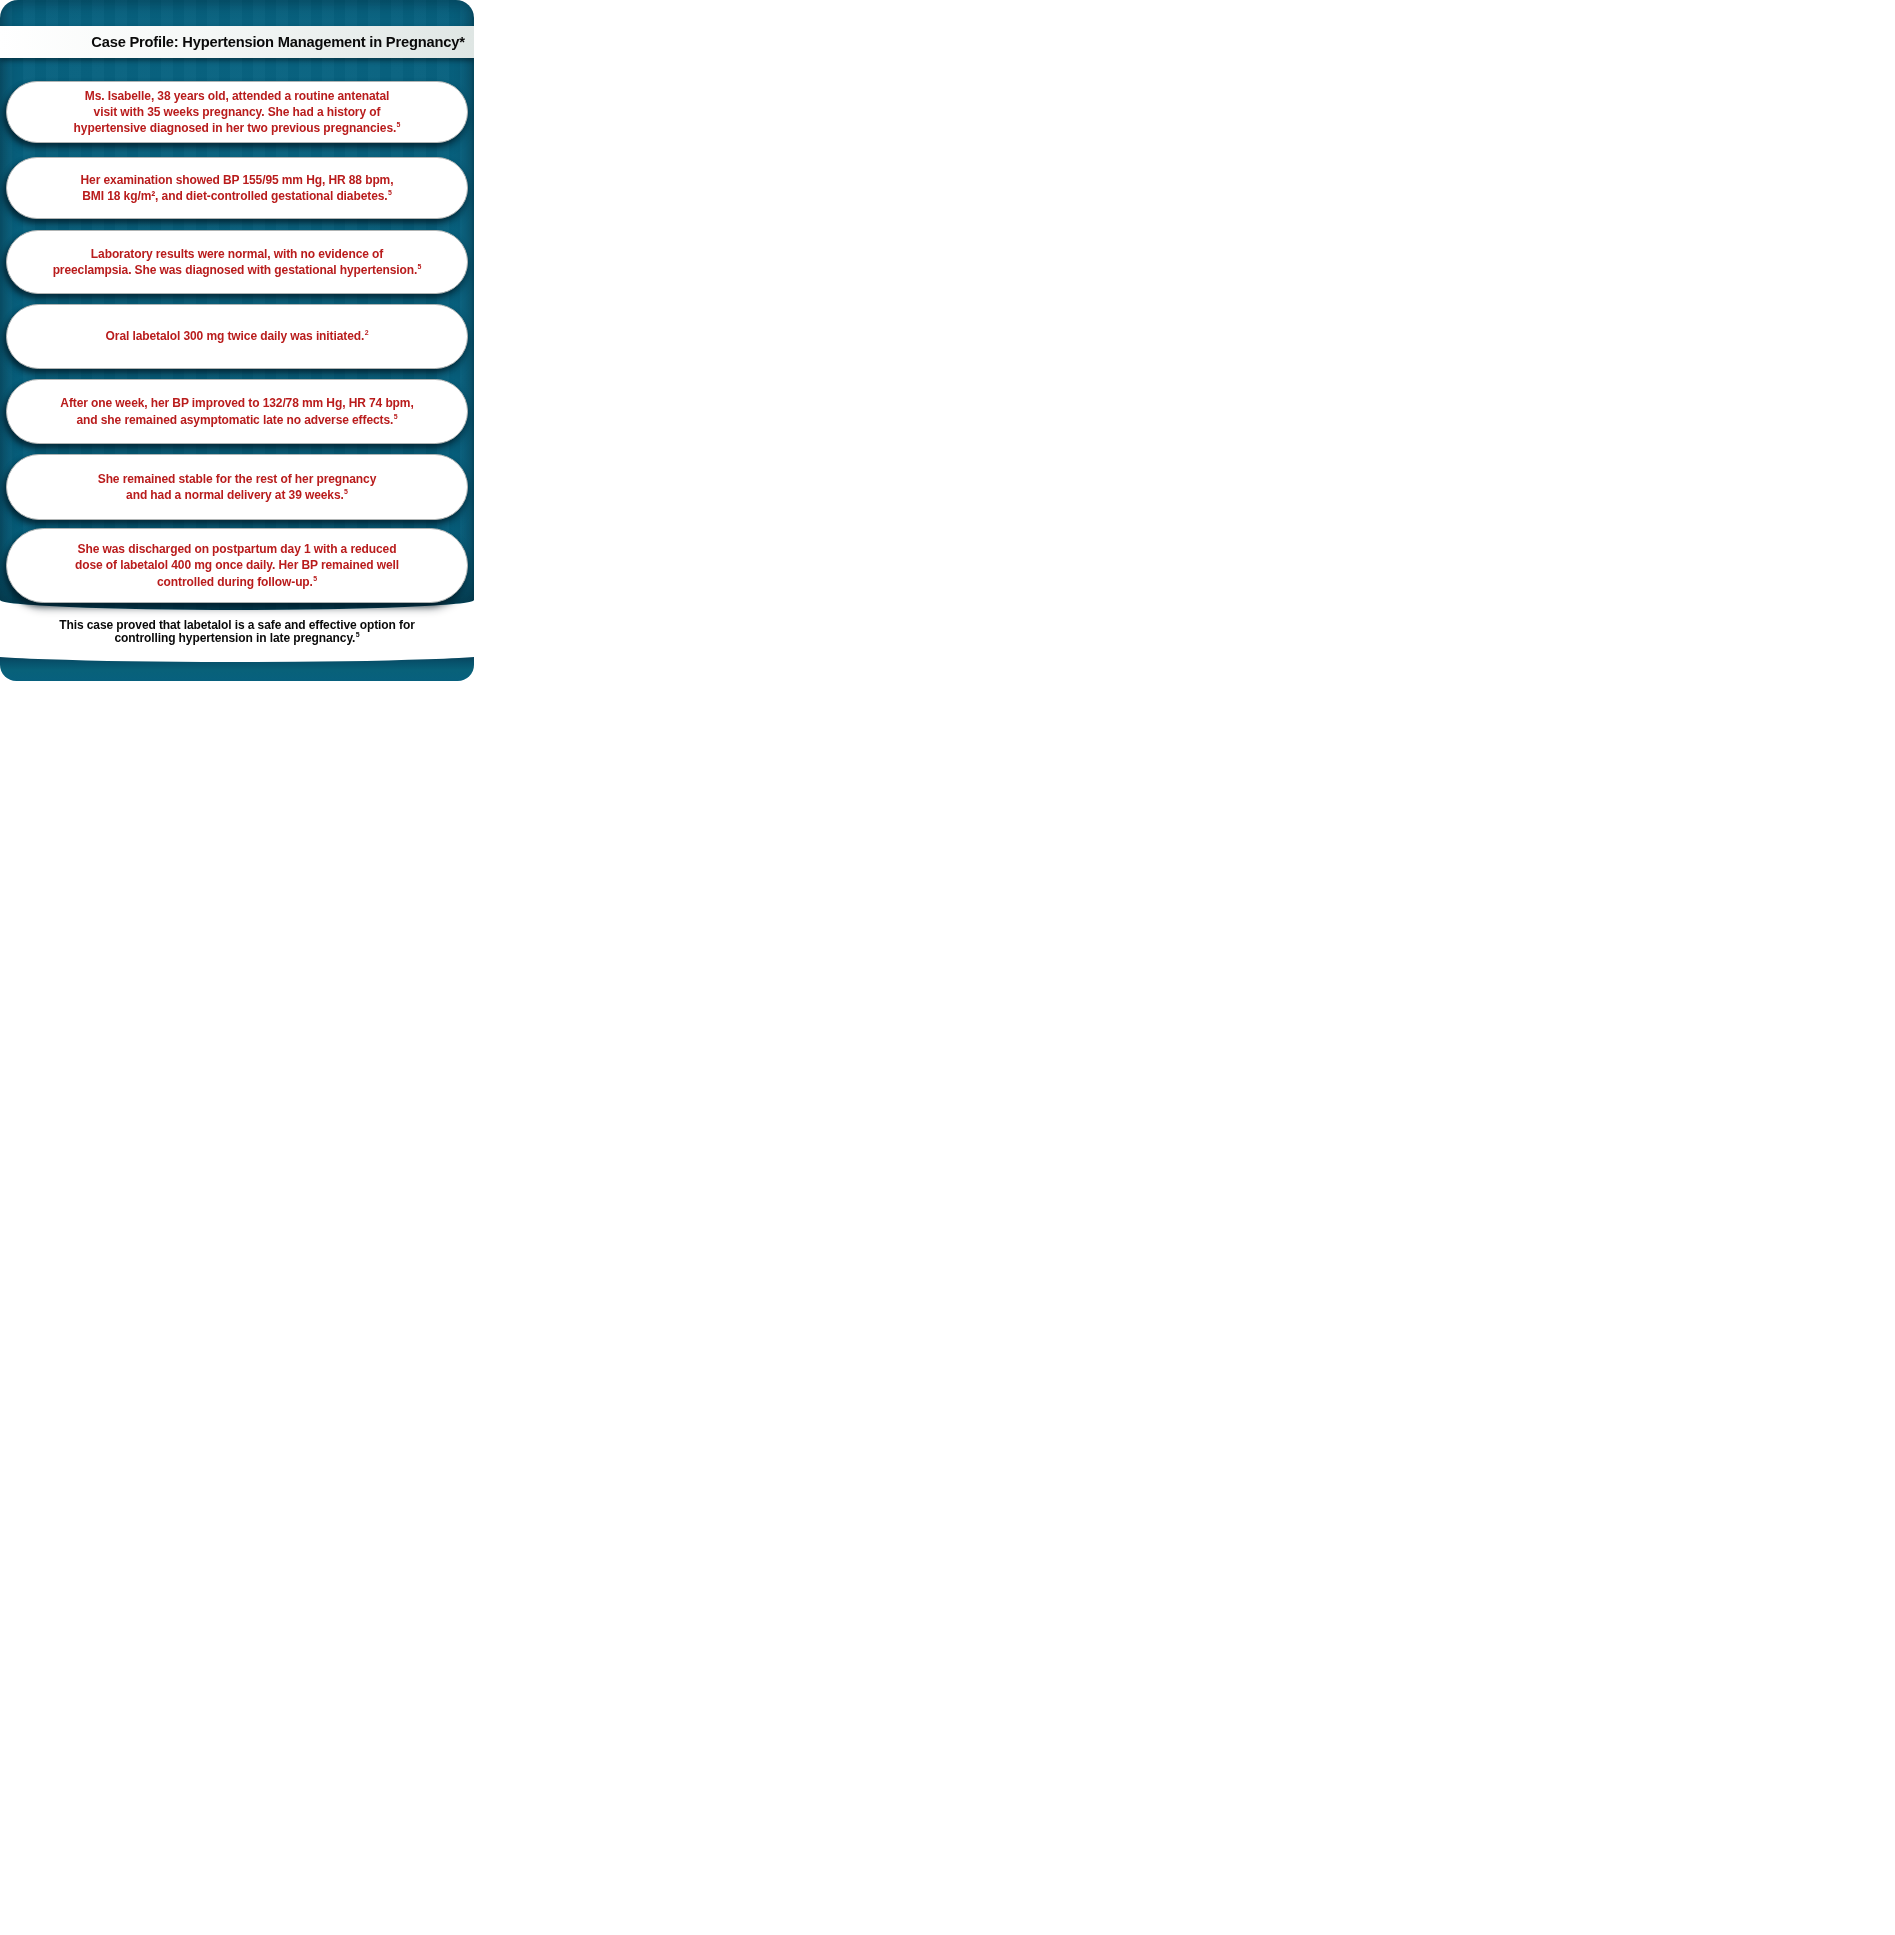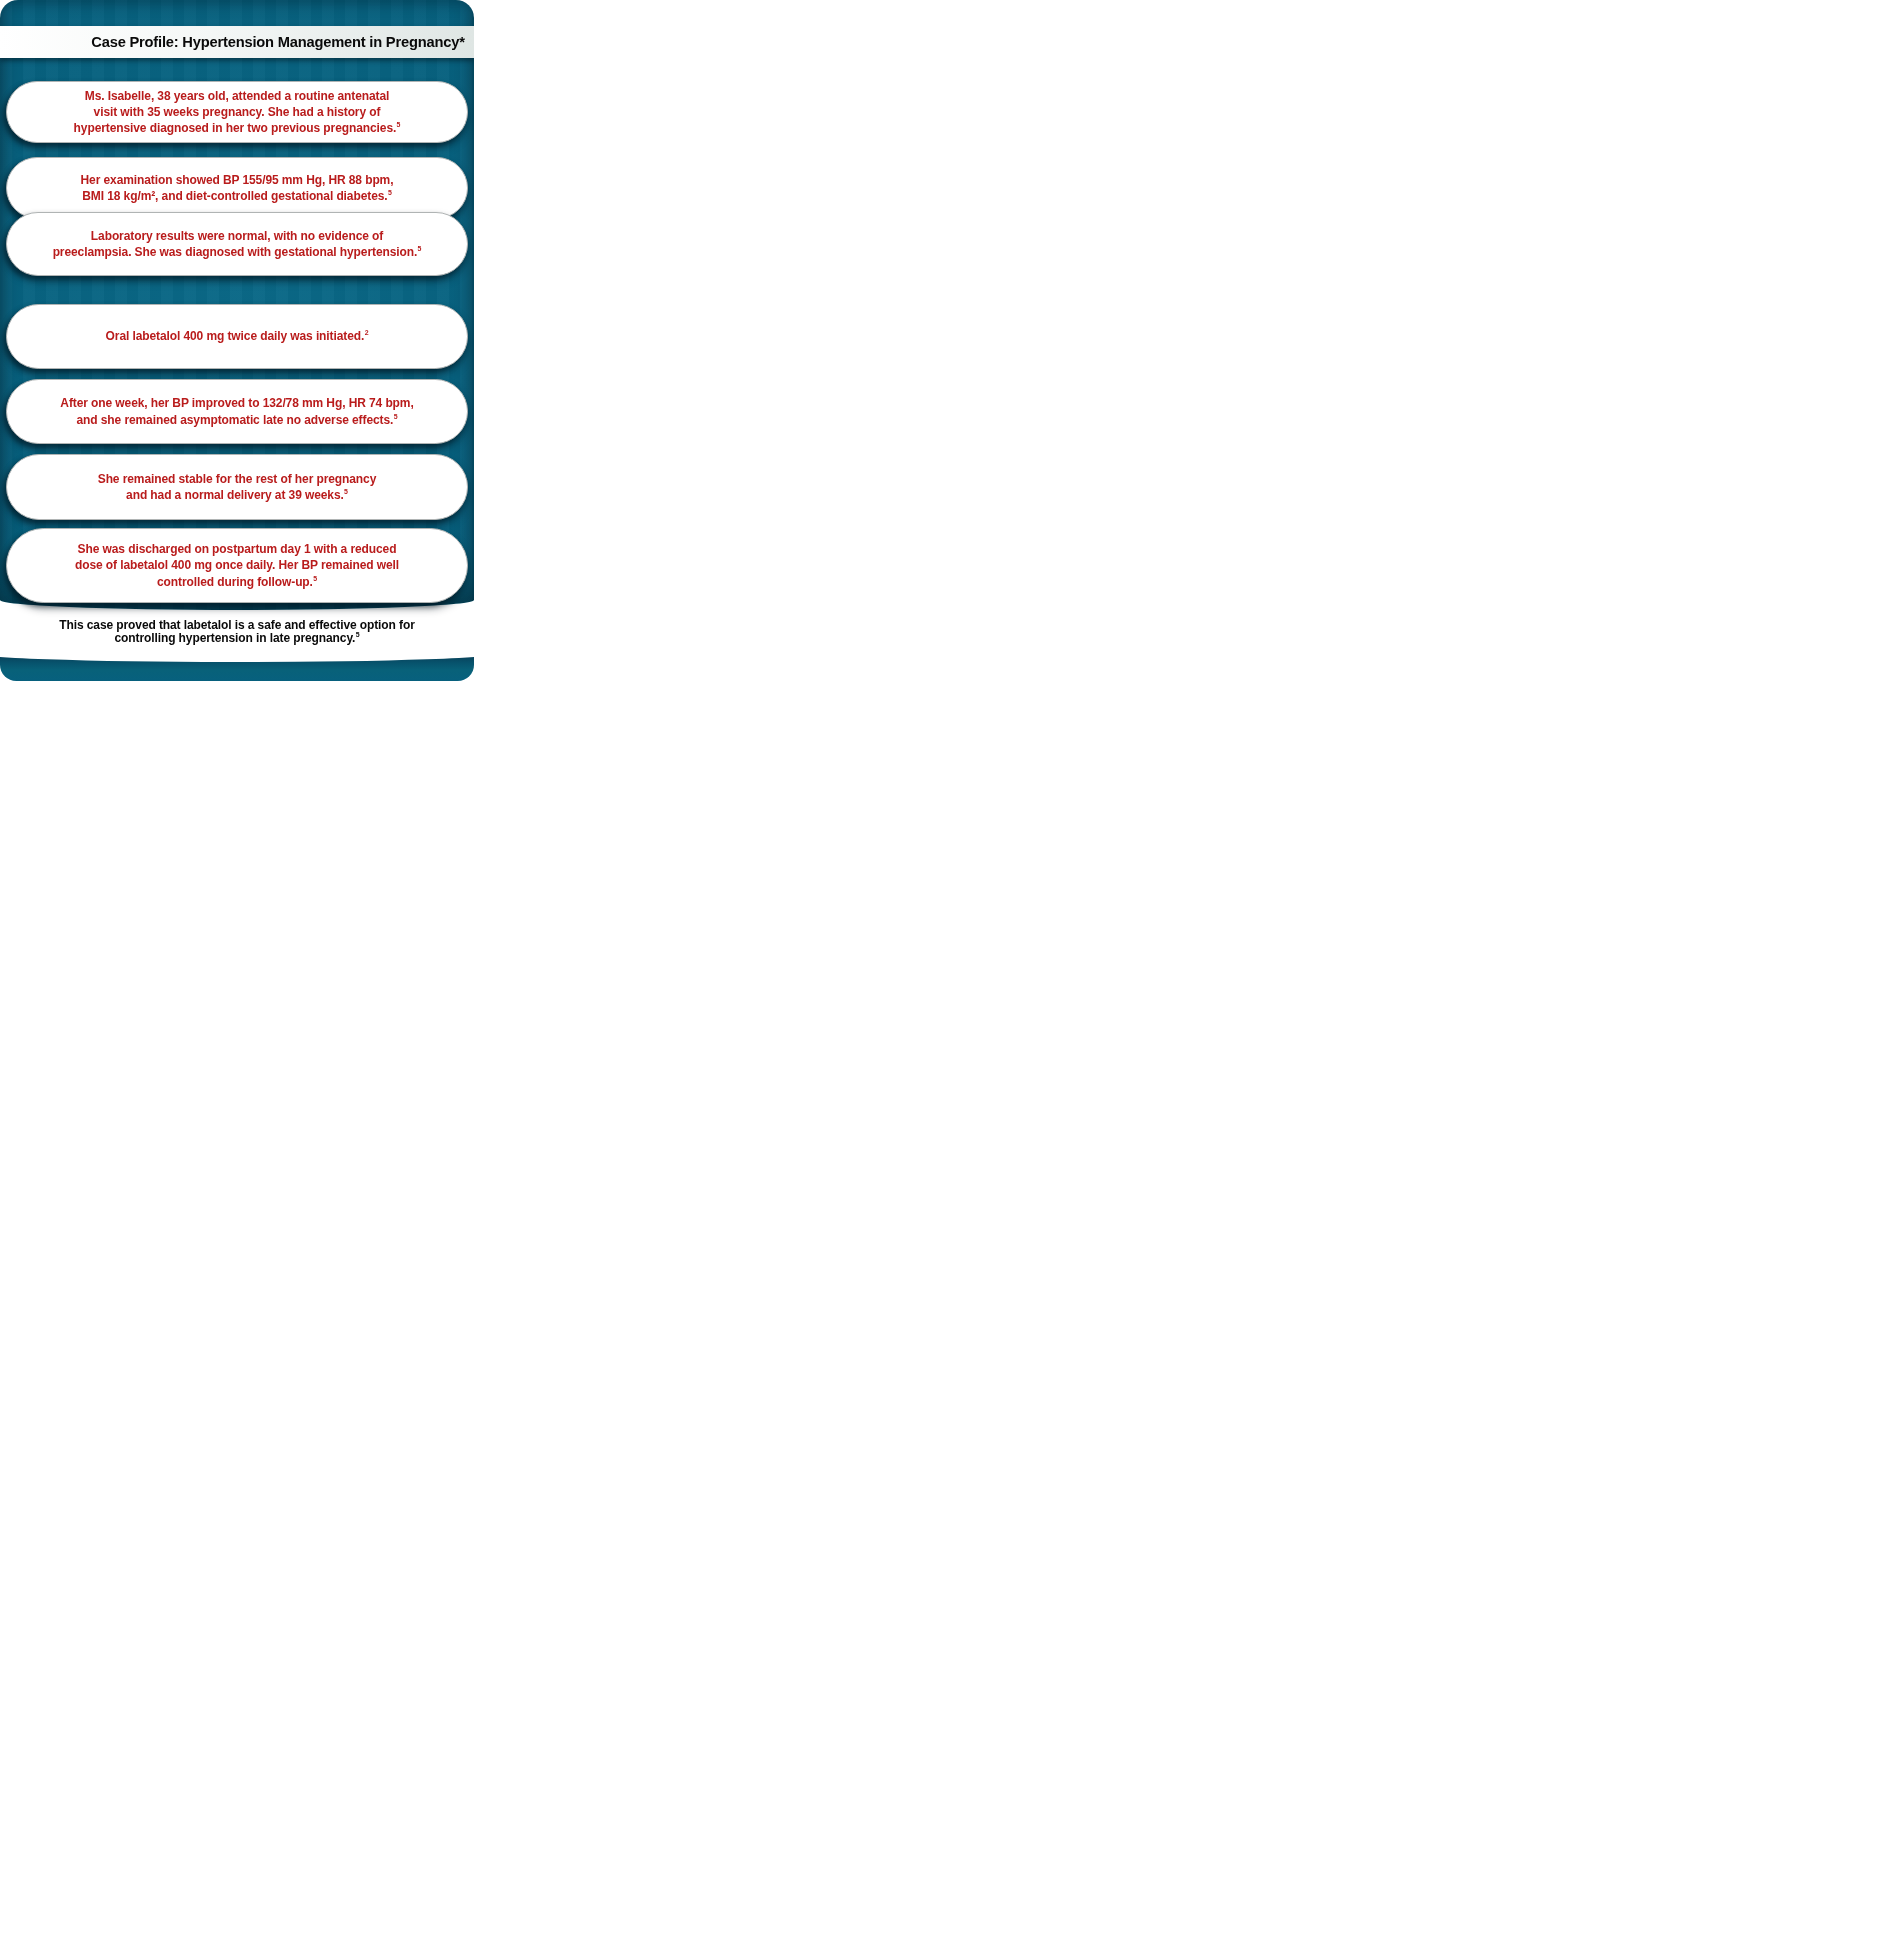--- a/index.html
+++ b/index.html
@@ -89,21 +89,21 @@
     letter-spacing: -0.1px;
   }
   sup.ref {
     font-size: 58%;
     vertical-align: super;
     line-height: 0;
     margin-left: 0.4px;
   }
   .pill-1 { top: 81px;  height: 60px; }
   .pill-2 { top: 157px;  height: 60px; }
-  .pill-3 { top: 212px;  height: 62px; }
+  .pill-3 { top: 230px;  height: 62px; }
   .pill-4 { top: 304px;  height: 63px; }
   .pill-5 { top: 379px;  height: 63px; }
   .pill-6 { top: 454px; height: 64px; }
   .pill-7 { top: 528px; height: 73px; }
   
   .conclusion {
     position: absolute;
     top: 616px; left: 0; right: 0;
     padding: 3.1px 15.5px 0 15.5px;
     text-align: center;
@@ -160,21 +160,21 @@
       <p><span>Her examination showed BP 155/95 mm Hg, HR 88 bpm,</span><br>
       <span><span>BMI 18 kg/m², and diet-controlled gestational diabetes.</span><sup class="ref">5</sup></span></p>
     </div>
 
     <div class="pill pill-3">
       <p><span>Laboratory results were normal, with no evidence of</span><br>
       <span><span>preeclampsia. She was diagnosed with gestational hypertension.</span><sup class="ref">5</sup></span></p>
     </div>
 
     <div class="pill pill-4">
-      <p><span><span>Oral labetalol 400 mg twice daily was initiated.</span><sup class="ref">2</sup></span></p>
+      <p><span><span>Oral labetalol 300 mg twice daily was initiated.</span><sup class="ref">2</sup></span></p>
     </div>
 
     <div class="pill pill-5">
       <p><span>After one week, her BP improved to 132/78 mm Hg, HR 74 bpm,</span><br>
       <span><span>and she remained asymptomatic late no adverse effects.</span><sup class="ref">5</sup></span></p>
     </div>
 
     <div class="pill pill-6">
       <p><span>She remained stable for the rest of her pregnancy</span><br>
       <span><span>and had a normal delivery at 39 weeks.</span><sup class="ref">5</sup></span></p>

